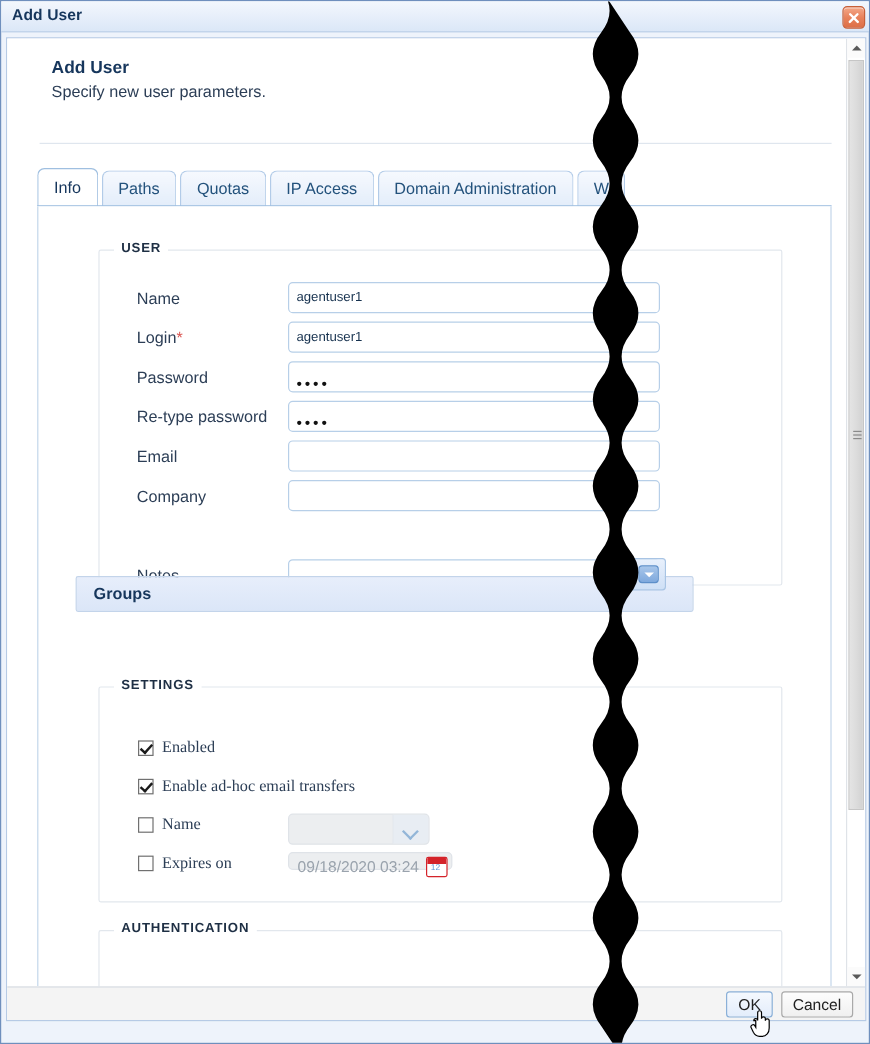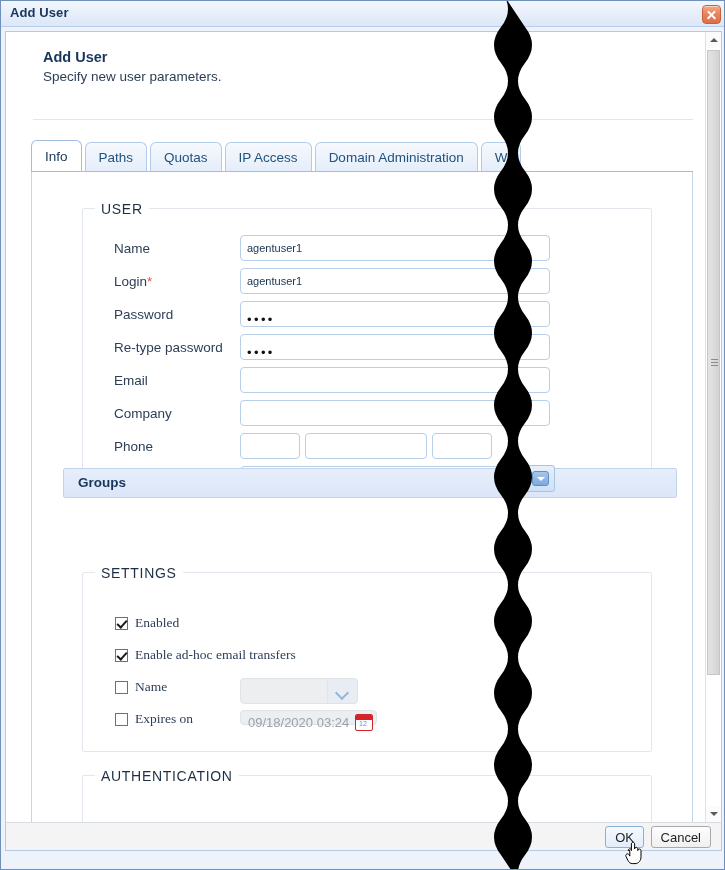--- a/index.html
+++ b/index.html
@@ -127,21 +127,21 @@
 
   
   .fs {
     position: absolute;
     border: 1px solid #e2e7ed;
     border-radius: 2px;
   }
   .fs-legend {
     position: absolute; top: -8px; left: 12px;
     background: #fff; padding: 0 6px;
-    font-size: 14px; font-weight: normal;
+    font-size: 11px; font-weight: bold;
     color: #1e2f44; letter-spacing: .7px;
   }
 
   #fs-user     { left: 50px; top: 36px;  width: 570px; height: 280px; }
   #fs-settings { left: 50px; top: 400px; width: 570px; height: 180px; }
   #fs-auth     { left: 50px; top: 603px; width: 570px; height: 120px; }
 
   
   .row { position: absolute; left: 0; width: 100%; height: 32px; }
   .lbl {
@@ -170,22 +170,22 @@
     line-height: 22px;
   }
 
   
   .ph1 { left: 157px; width: 60px; }
   .ph2 { left: 222px; width: 122px; }
   .ph3 { left: 349px; width: 60px; }
 
   
   #groups-bar {
-    position: absolute; left: 31px; top: 296px;
-    width: 614px; height: 30px;
+    position: absolute; left: 31px; top: 308px;
+    width: 515px; height: 30px;
     background: linear-gradient(to bottom, #e7eefb 0%, #dbe6f8 100%);
     border: 1px solid #c3d4ea;
     border-radius: 2px;
     cursor: pointer;
   }
   #groups-bar .glabel {
     position: absolute; left: 14px; top: 6px;
     font-size: 13.5px; font-weight: bold; color: #16365c;
   }
   #groups-expand {
@@ -437,26 +437,20 @@
           <div class="row" style="top:158px">
             <div class="lbl">Email</div>
             <input class="inp wide" value="" style="">
           </div>
 
           <div class="row" style="top:191px">
             <div class="lbl">Company</div>
             <input class="inp wide" value="" style="">
           </div>
 
-          <div class="row" style="top:224px">
-            <div class="lbl">Phone</div>
-            <input class="inp ph1" value="" style="">
-            <input class="inp ph2" value="" style="">
-            <input class="inp ph3" value="" style="">
-          </div>
 
           <div class="row" style="top:257px">
             <div class="lbl">Notes</div>
             <input class="inp wide" value="" style="">
           </div>
         </div>
 
         <div id="groups-bar">
           <div class="glabel">Groups</div>
         </div>

